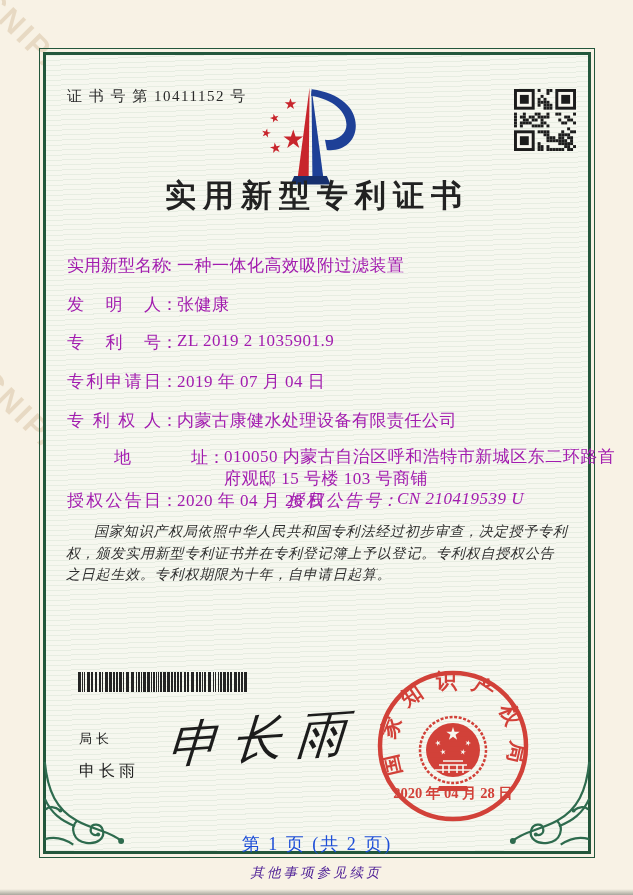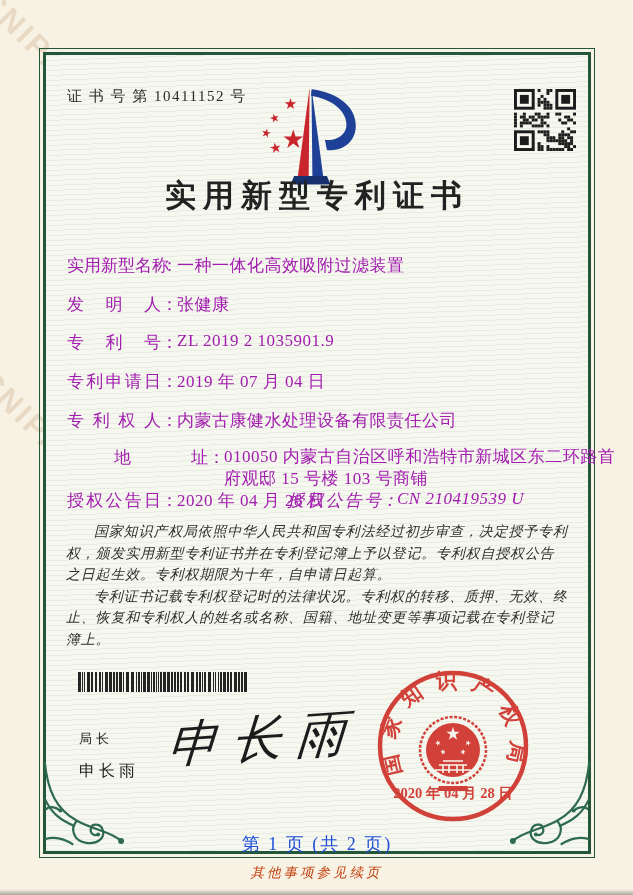--- a/index.html
+++ b/index.html
@@ -54,21 +54,21 @@
     font-style:italic;font-weight:500;
     transform:rotate(-4deg) skewX(-8deg);
   }
   .seal{position:absolute;left:371px;top:664px;opacity:.93;}
   .footer-page{
     position:absolute;left:40px;top:832px;width:554px;text-align:center;
     font-size:18px;letter-spacing:2px;color:#1d4ed8;
   }
   .footer-note{
     position:absolute;left:0;top:864px;width:633px;text-align:center;
-    font-size:13.5px;font-style:italic;letter-spacing:3px;color:#c2410c;
+    font-size:13.5px;font-style:italic;letter-spacing:3px;color:#4c1d95;
   }
   .corner{position:absolute;width:92px;height:92px;}
   .corner.br{left:500px;top:760px;}
   .corner.bl{left:42px;top:760px;transform:scaleX(-1);}
   .scan-edge{
     position:absolute;left:0;bottom:0;width:633px;height:6px;
     background:linear-gradient(180deg, rgba(0,0,0,0), #aaa79d);
   }
 </style>
 </head>
@@ -285,21 +285,20 @@
   </div>
   <div class="row" style="top:489px;">
     <span class="flabel">授权公告日</span><span class="fcolon">：</span><span class="fvalue">2020 年 04 月 28 日</span>
     <span class="pair2">
       <span class="flabel">授权公告号</span><span class="fcolon">：</span><span class="fvalue">CN 210419539 U</span>
     </span>
   </div>
 
   <div class="paras">
     <p>国家知识产权局依照中华人民共和国专利法经过初步审查，决定授予专利权，颁发实用新型专利证书并在专利登记簿上予以登记。专利权自授权公告之日起生效。专利权期限为十年，自申请日起算。</p>
-    <p>专利证书记载专利权登记时的法律状况。专利权的转移、质押、无效、终止、恢复和专利权人的姓名或名称、国籍、地址变更等事项记载在专利登记簿上。</p>
   </div>
 
   <div class="barcode">
     <svg id="bc-svg" width="172" height="20" viewBox="0 0 172 20">
         <rect x="0" y="0" width="3" height="20" fill="#242424"></rect>
         <rect x="4" y="0" width="1" height="20" fill="#242424"></rect>
         <rect x="6" y="0" width="1" height="20" fill="#242424"></rect>
         <rect x="9" y="0" width="3" height="20" fill="#242424"></rect>
         <rect x="13" y="0" width="2" height="20" fill="#242424"></rect>
         <rect x="17" y="0" width="2" height="20" fill="#242424"></rect>

